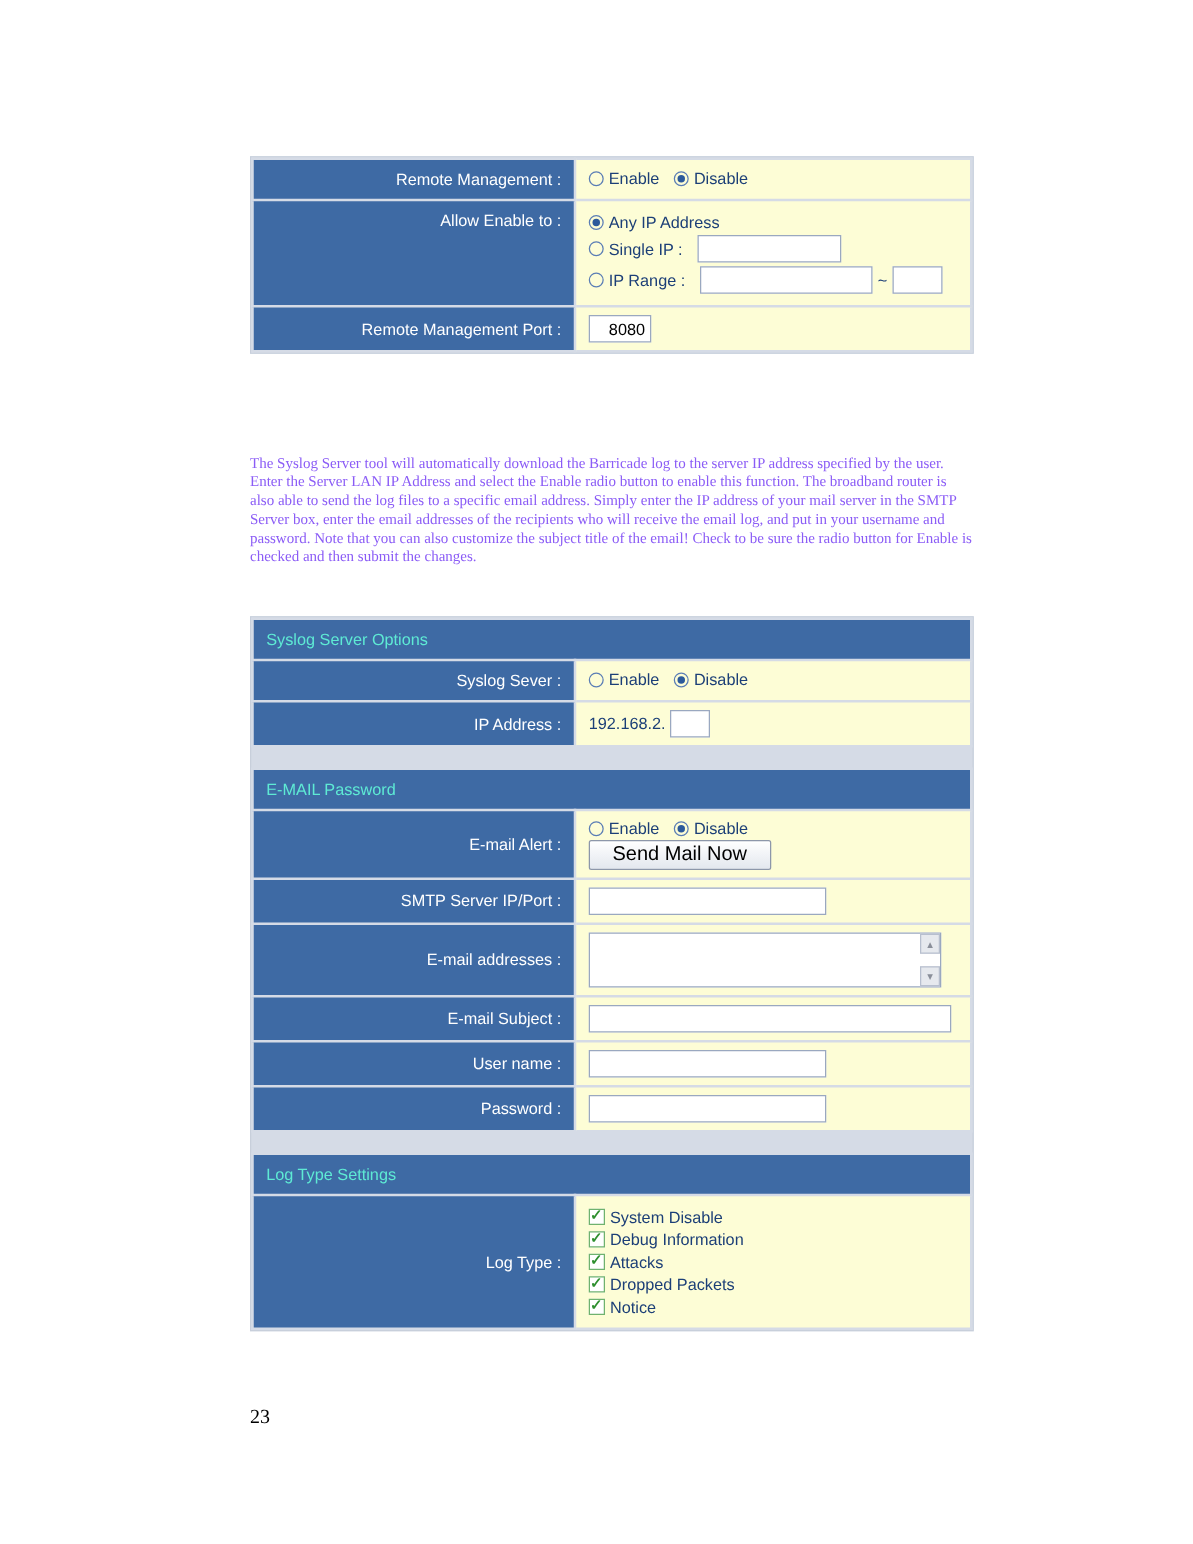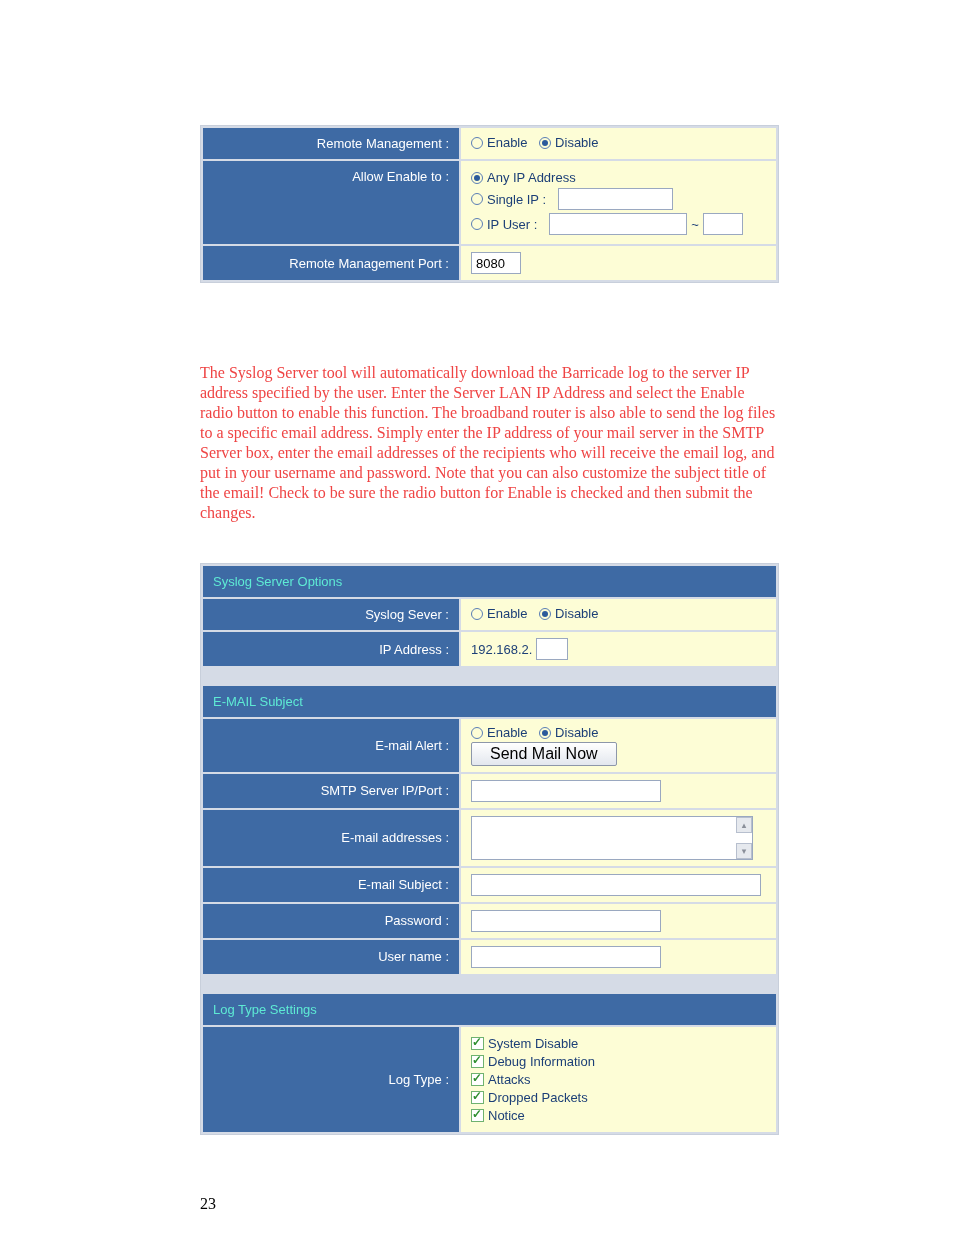--- a/index.html
+++ b/index.html
@@ -101,20 +101,21 @@
   }
   input.txt {
     border: 1px solid #9aa8c0;
     background: #fff;
     font-family: Arial, Helvetica, sans-serif;
     font-size: 13px;
     padding: 1px 4px;
     height: 18px;
     box-sizing: content-box;
     color: #000;
+    text-align: right;
   }
   .ta-wrap {
     display: inline-block;
     border: 1px solid #9aa8c0;
     background: #fff;
     width: 280px;
     height: 42px;
     position: relative;
     vertical-align: top;
   }
@@ -139,23 +140,23 @@
     border: 1px solid #8d97aa;
     padding: 2px 18px;
     font-size: 16px;
     color: #000;
     border-radius: 2px;
     box-shadow: 0 1px 0 #fff inset;
     text-align: right;
   }
   .body-text {
     font-family: "Times New Roman", Times, serif;
-    font-size: 16px;
+    font-size: 12px;
     line-height: 1.25;
-    color: #ef4444;
+    color: #8b5cf6;
     margin: 80px 0 40px 0;
   }
   .page-num {
     font-family: Liberation Serif, serif;
     font-size: 16px;
     margin: 60px 0 0 0;
     padding-bottom: 40px;
   }
   .check-line {
     display: block;
@@ -202,21 +203,21 @@
             <div class="allow-line">
               <span class="radio-wrap">
                 <span class="radio"></span>
                 <span>Single IP :</span>
               </span>
               <input class="txt" style="width: 105px;">
             </div>
             <div class="allow-line">
               <span class="radio-wrap">
                 <span class="radio"></span>
-                <span>IP User :</span>
+                <span>IP Range :</span>
               </span>
               <input class="txt" style="width: 128px;">
               <span>~</span>
               <input class="txt" style="width: 30px;">
             </div>
           </td>
         </tr>
         <tr>
           <td class="lbl">Remote Management Port :</td>
           <td class="val">
@@ -252,21 +253,21 @@
           <td class="lbl">IP Address :</td>
           <td class="val">
             <span>192.168.2.</span>
             <input class="txt" style="width: 22px;">
           </td>
         </tr>
         <tr>
               <td colspan="2" style="background:#d5dbe6;height:14px;border:none;"></td>
             </tr>
         <tr>
-          <td class="section-header" colspan="2">E-MAIL Subject</td>
+          <td class="section-header" colspan="2">E-MAIL Password</td>
         </tr>
         <tr>
           <td class="lbl">E-mail Alert :</td>
           <td class="val">
             <span class="radio-wrap">
               <span class="radio"></span>
               <span>Enable</span>
             </span>
             <span class="radio-wrap">
               <span class="radio checked"></span>
@@ -287,25 +288,25 @@
               <div class="scroll-arrow scroll-up">▴</div>
               <div class="scroll-arrow scroll-down">▾</div>
             </div>
           </td>
         </tr>
         <tr>
           <td class="lbl">E-mail Subject :</td>
           <td class="val"><input class="txt" style="width: 280px;"></td>
         </tr>
         <tr>
+          <td class="lbl">User name :</td>
+          <td class="val"><input class="txt" style="width: 180px;"></td>
+        </tr>
+        <tr>
           <td class="lbl">Password :</td>
-          <td class="val"><input class="txt" style="width: 180px;"></td>
-        </tr>
-        <tr>
-          <td class="lbl">User name :</td>
           <td class="val"><input class="txt" style="width: 180px;"></td>
         </tr>
         <tr>
               <td colspan="2" style="background:#d5dbe6;height:14px;border:none;"></td>
             </tr>
         <tr>
           <td class="section-header" colspan="2">Log Type Settings</td>
         </tr>
         <tr>
           <td class="lbl">Log Type :</td>

